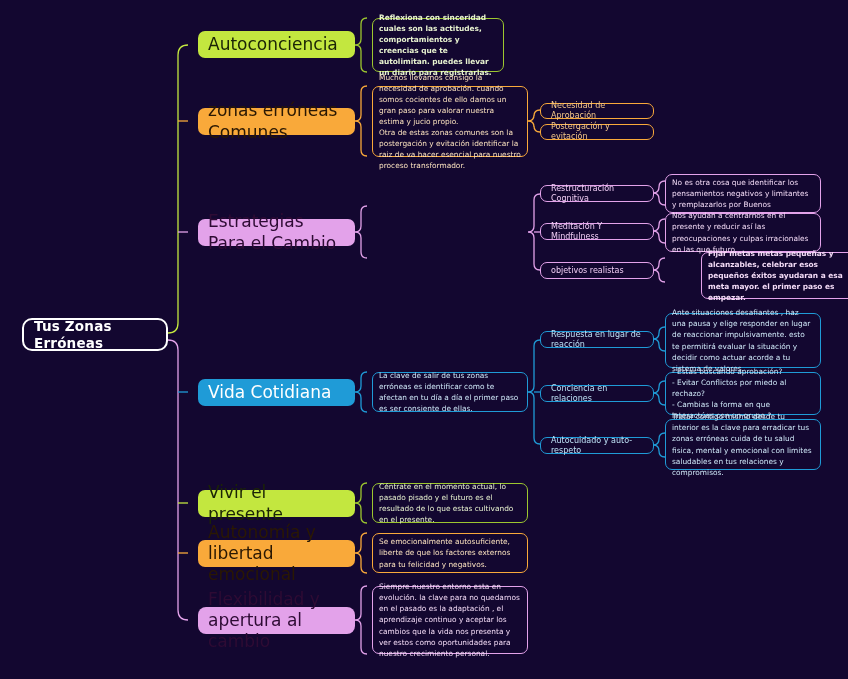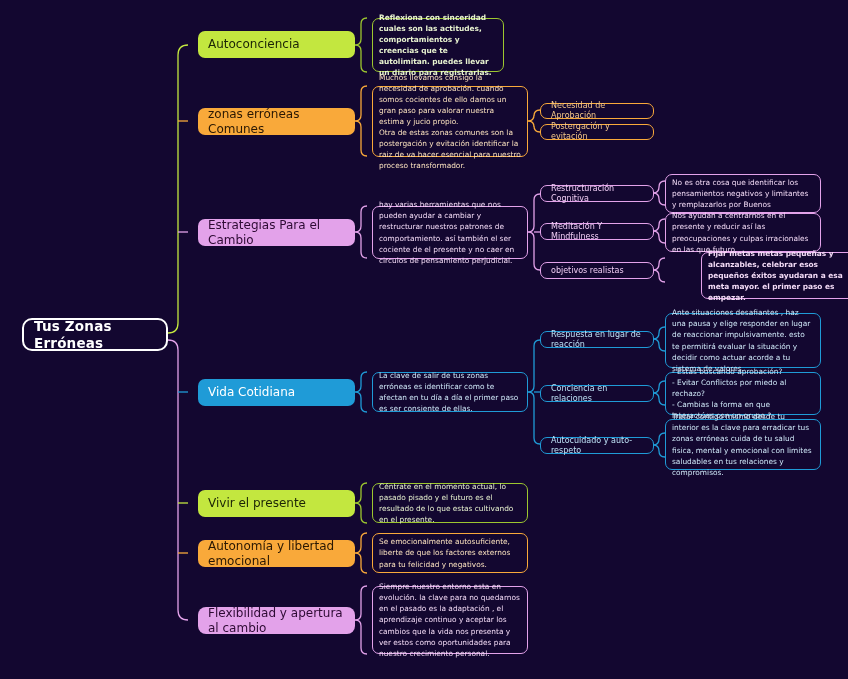--- a/index.html
+++ b/index.html
@@ -20,21 +20,21 @@
           padding: 5px 10px; line-height: 1.25; }
 
   
   .root {
     background: #130730; border: 2px solid #ffffff; border-radius: 10px;
     color: #ffffff; font-size: 13.5px; font-weight: bold;
     justify-content: center; letter-spacing: .2px;
   }
 
   
-  .pill { font-size: 12px; border-radius: 7px; }
+  .pill { font-size: 17px; border-radius: 7px; }
   .pill.green  { background: #c3e73f; color: #1b2406; }
   .pill.orange { background: #f9a93a; color: #2a1803; }
   .pill.purple { background: #e3a2ea; color: #2e0b34; }
   .pill.blue   { background: #1f9bd7; color: #ffffff; }
 
   
   .outline { font-size: 8px; border-radius: 7px; background: #130730; border: 1.3px solid; }
   .outline.orange { border-color: #f9a93a; color: #f6c98a; }
   .outline.purple { border-color: #e3a2ea; color: #f0cdf4; }
   .outline.blue   { border-color: #1f9bd7; color: #bfe2f6; }
@@ -118,23 +118,20 @@
   <div class="node outline orange" style="left:540px; top:103px; width:114px; height:16px;">
     <span>Necesidad de Aprobación</span>
   </div>
   <div class="node outline orange" style="left:540px; top:124px; width:114px; height:16px;">
     <span>Postergación y evitación</span>
   </div>
 
   <div class="node pill purple" style="left:198px; top:219px; width:157px; height:27px;">
     <span>Estrategias Para el Cambio</span>
   </div>
-  <div class="note purple" style="left:372px; top:206px; width:156px; height:53px;">
-    <span>hay varias herramientas que nos pueden ayudar a cambiar y restructurar nuestros patrones de comportamiento. así también el ser cociente de el presente y no caer en circulos de pensamiento perjudicial.</span>
-  </div>
 
   <div class="node outline purple" style="left:540px; top:185px; width:114px; height:17px;">
     <span>Restructuración Cognitiva</span>
   </div>
   <div class="note purple" style="left:665px; top:174px; width:156px; height:39px;">
     <span>No es otra cosa que identificar los pensamientos negativos y limitantes y remplazarlos por Buenos</span>
   </div>
 
   <div class="node outline purple" style="left:540px; top:223px; width:114px; height:17px;">
     <span>Meditación Y Mindfulness</span>

